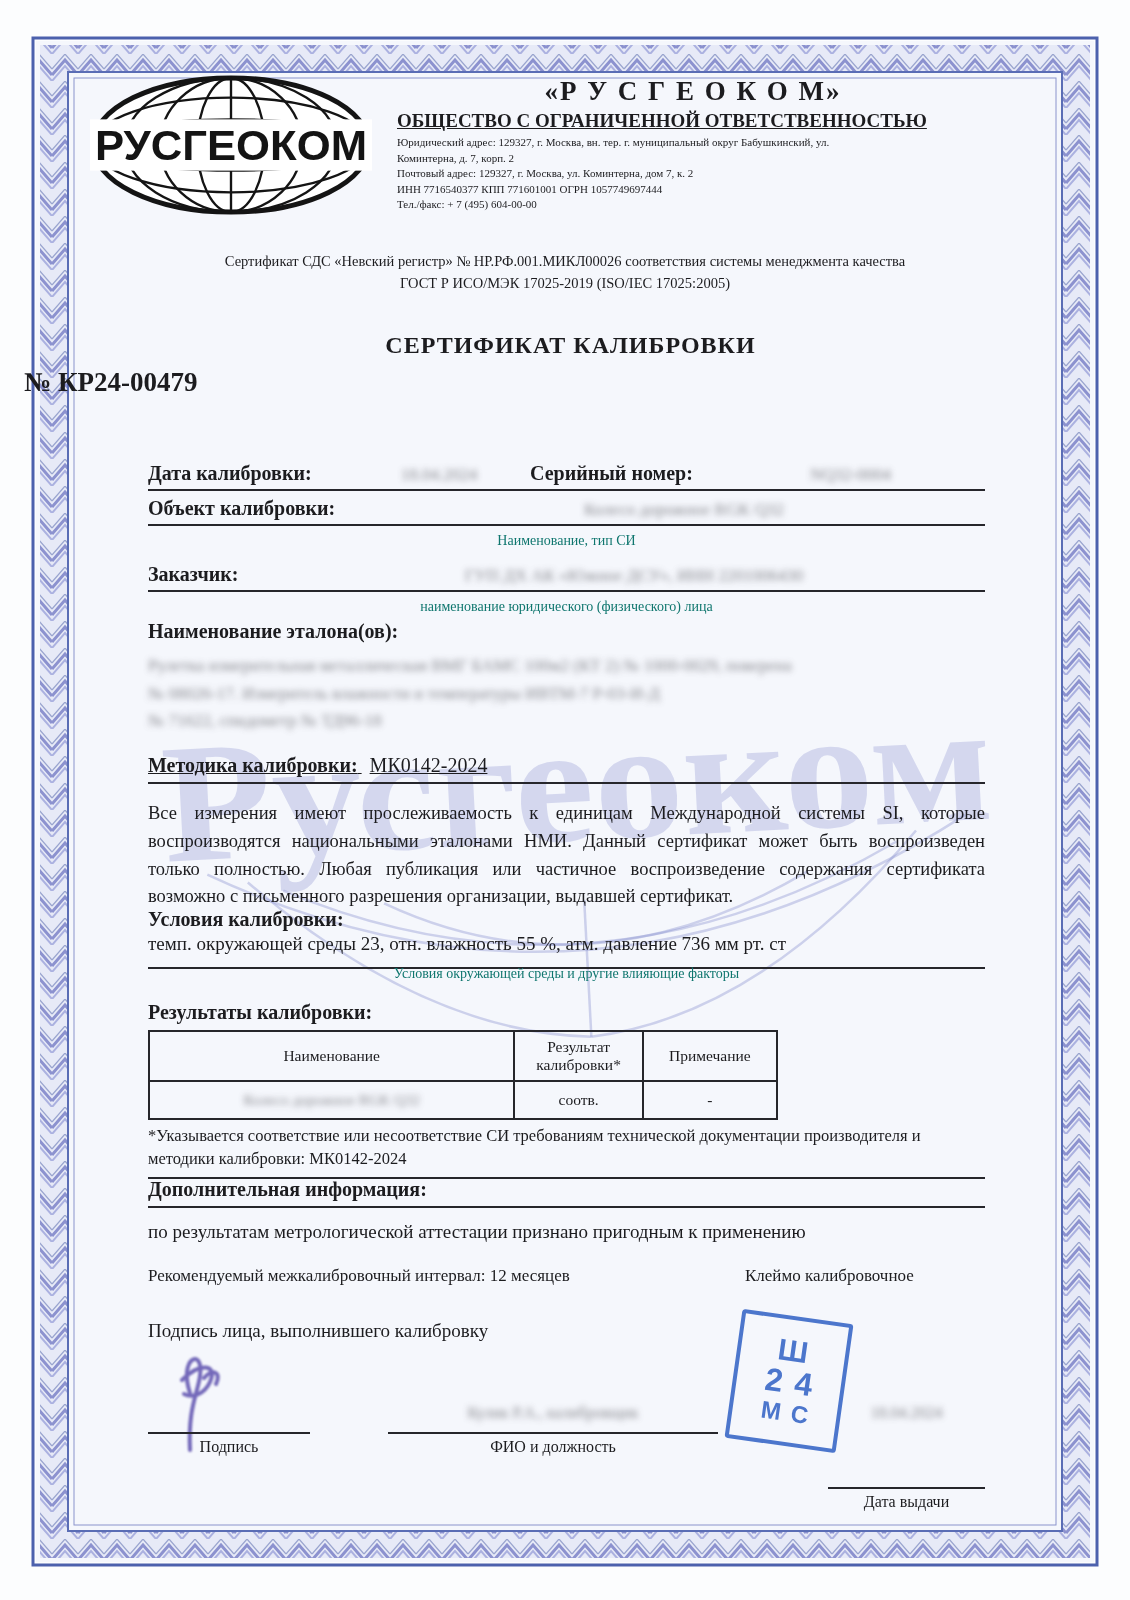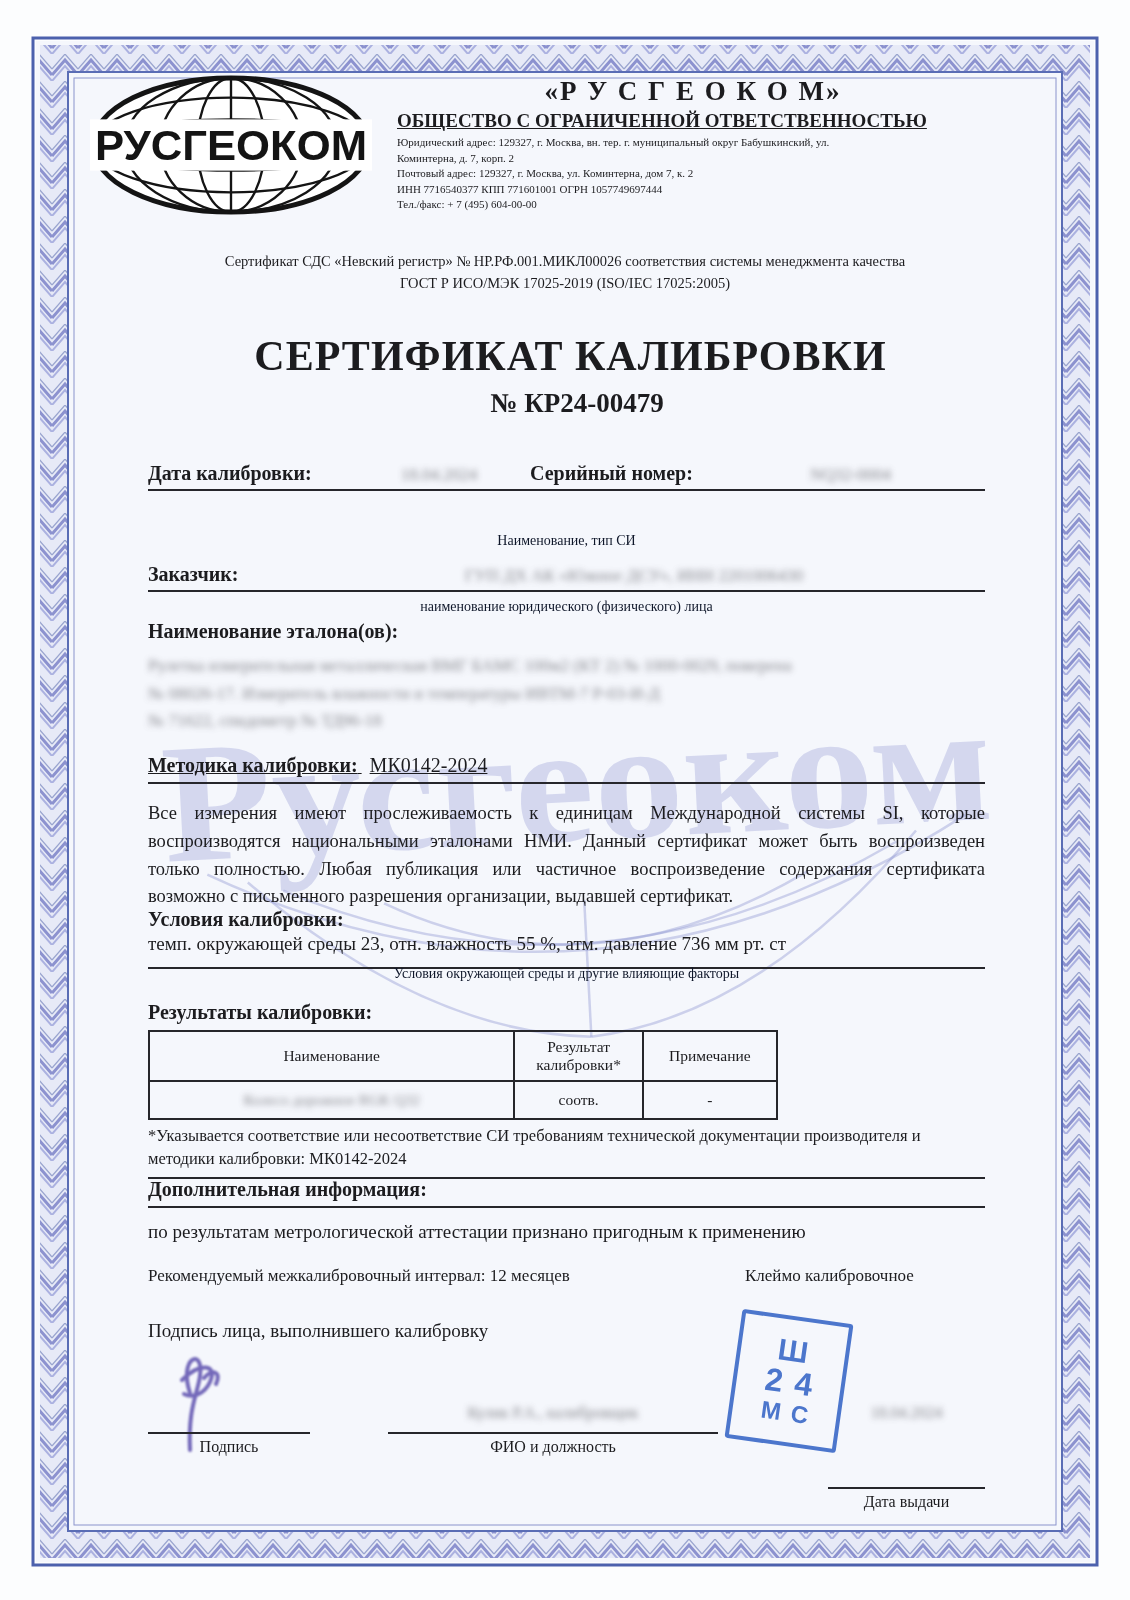--- a/index.html
+++ b/index.html
@@ -9,28 +9,28 @@
     font-family:"Liberation Serif",serif;color:#1c1c1f;
   }
   .paper-inner{position:absolute;left:36px;top:41px;width:1058px;height:1521px;background:#f5f7fc;z-index:0;}
   .frame-svg{position:absolute;left:0;top:0;z-index:2;}
   .watermark{position:absolute;left:150px;top:600px;z-index:1;}
   .content{position:absolute;inset:0;z-index:3;}
   .abs{position:absolute;}
   .lbl{font-weight:bold;font-size:20px;white-space:nowrap;}
   .rule{border-bottom:2px solid #26262b;}
   .blurred{filter:blur(3px);opacity:.72;color:#5a5a60;}
-  .cap{font-size:14px;text-align:center;color:#0f172a;}
+  .cap{font-size:14px;text-align:center;color:#0f766e;}
   
   .hdr-title{font-size:27px;font-weight:bold;text-align:center;letter-spacing:2px;}
   .hdr-form{font-size:19px;font-weight:bold;text-decoration:underline;margin-top:3px;white-space:nowrap;}
   .hdr-addr{font-size:11px;line-height:1.42;margin-top:3px;}
   .sds{font-size:14.5px;line-height:1.55;text-align:center;}
-  .doc-title1{font-size:42px;font-weight:bold;letter-spacing:1px;text-align:center;margin-left:11px;}
-  .doc-title2{font-size:27px;font-weight:bold;text-align:center;margin-top:8px;padding-left:24px;}
+  .doc-title1{font-size:24px;font-weight:bold;letter-spacing:1px;text-align:center;margin-left:11px;}
+  .doc-title2{font-size:27px;font-weight:bold;margin-top:8px;padding-left:24px;}
   
   .row-grid{display:grid;align-items:end;padding-bottom:4px;}
   .val{font-size:17px;text-align:center;}
   .body-text{font-size:18.5px;line-height:1.5;text-align:justify;}
   .etalon{font-size:17px;line-height:1.62;text-align:justify;}
   
   table.res{border-collapse:collapse;width:630px;font-size:15.5px;}
   table.res th,table.res td{border:2px solid #26262b;text-align:center;padding:5px 6px;font-weight:normal;}
   table.res th{height:38px;}
   table.res td{height:26px;}
@@ -125,20 +125,24 @@
       <div class="doc-title2">№ КР24-00479</div>
     </div>
 
     <div class="abs rule row-grid" style="left:148px;top:462px;width:837px;grid-template-columns:200px 182px 186px 1fr;">
       <span class="lbl">Дата калибровки:</span>
       <span class="val blurred">18.04.2024</span>
       <span class="lbl">Серийный номер:</span>
       <span class="val blurred">NQ32-0004</span>
     </div>
 
+    <div class="abs rule row-grid" style="left:148px;top:497px;width:837px;grid-template-columns:235px 1fr;">
+      <span class="lbl">Объект калибровки:</span>
+      <span class="val blurred">Колесо дорожное RGK Q32</span>
+    </div>
     <div class="abs cap" style="left:148px;top:533px;width:837px;">Наименование, тип СИ</div>
 
     <div class="abs rule row-grid" style="left:148px;top:563px;width:837px;grid-template-columns:135px 1fr;">
       <span class="lbl">Заказчик:</span>
       <span class="val blurred">ГУП ДХ АК «Южное ДСУ», ИНН 2201006430</span>
     </div>
     <div class="abs cap" style="left:148px;top:599px;width:837px;">наименование юридического (физического) лица</div>
 
     <div class="abs lbl" style="left:148px;top:620px;">Наименование эталона(ов):</div>
     <div class="abs etalon blurred" style="left:148px;top:652px;width:837px;">

